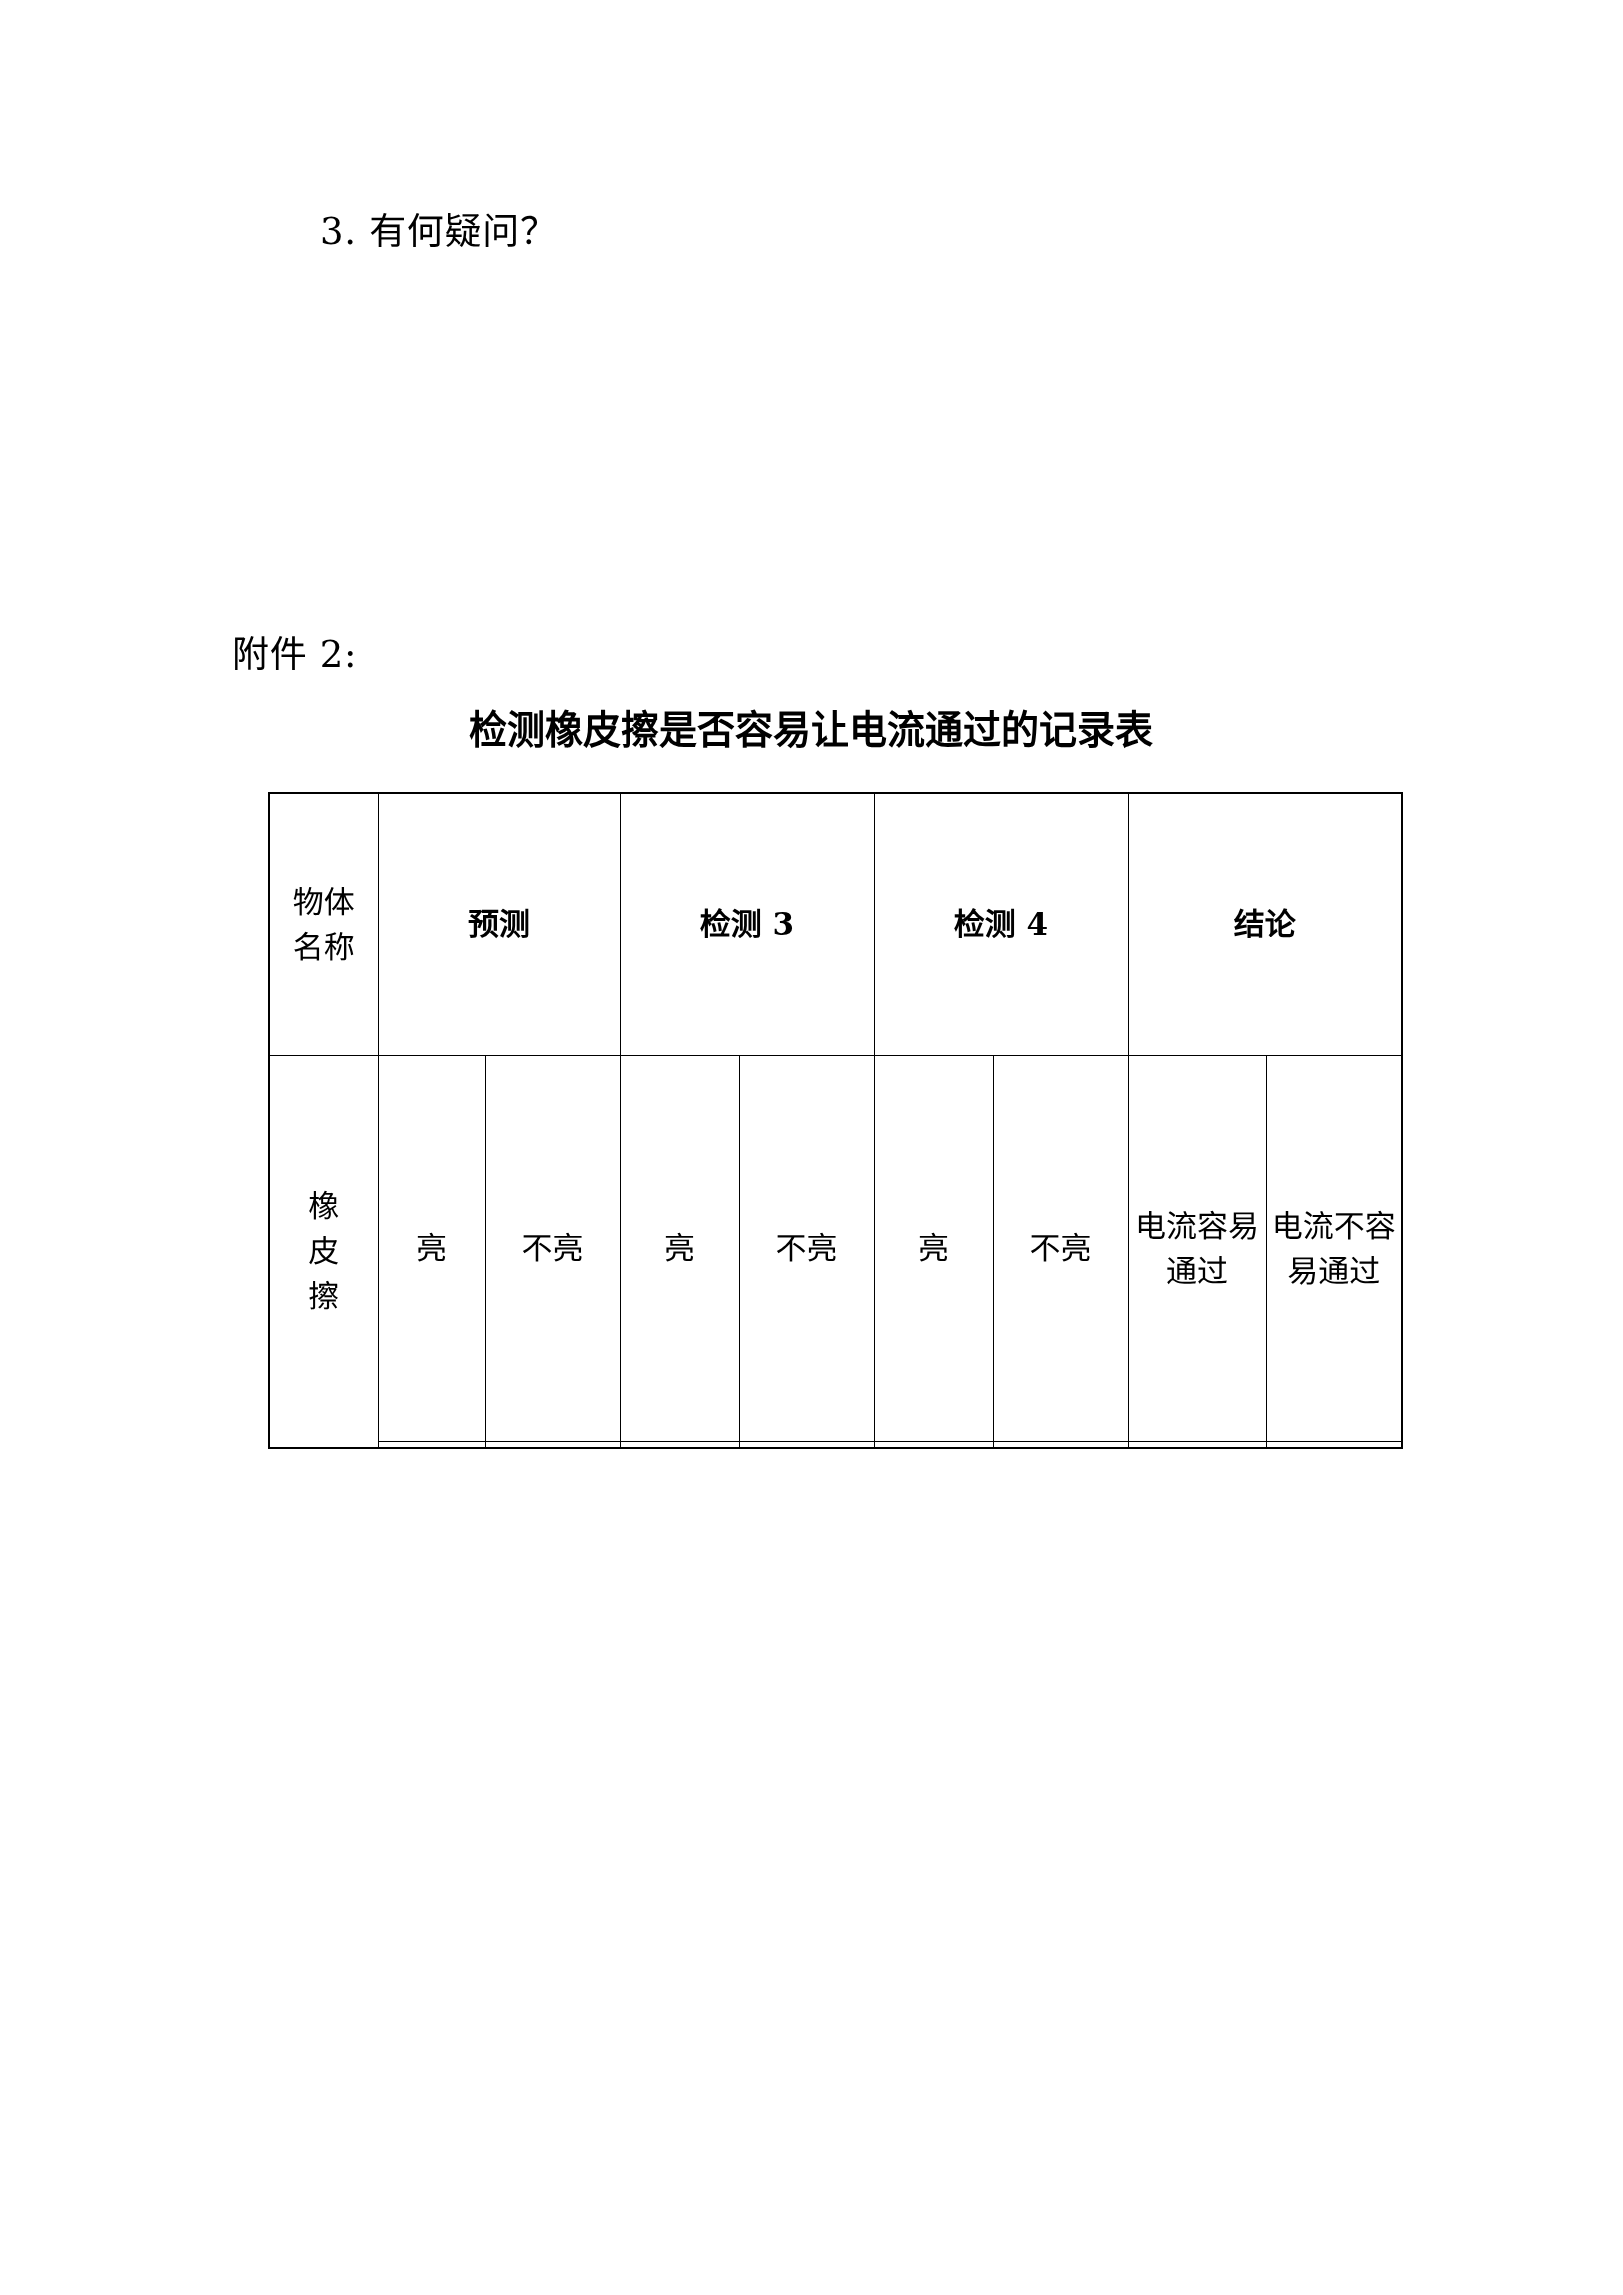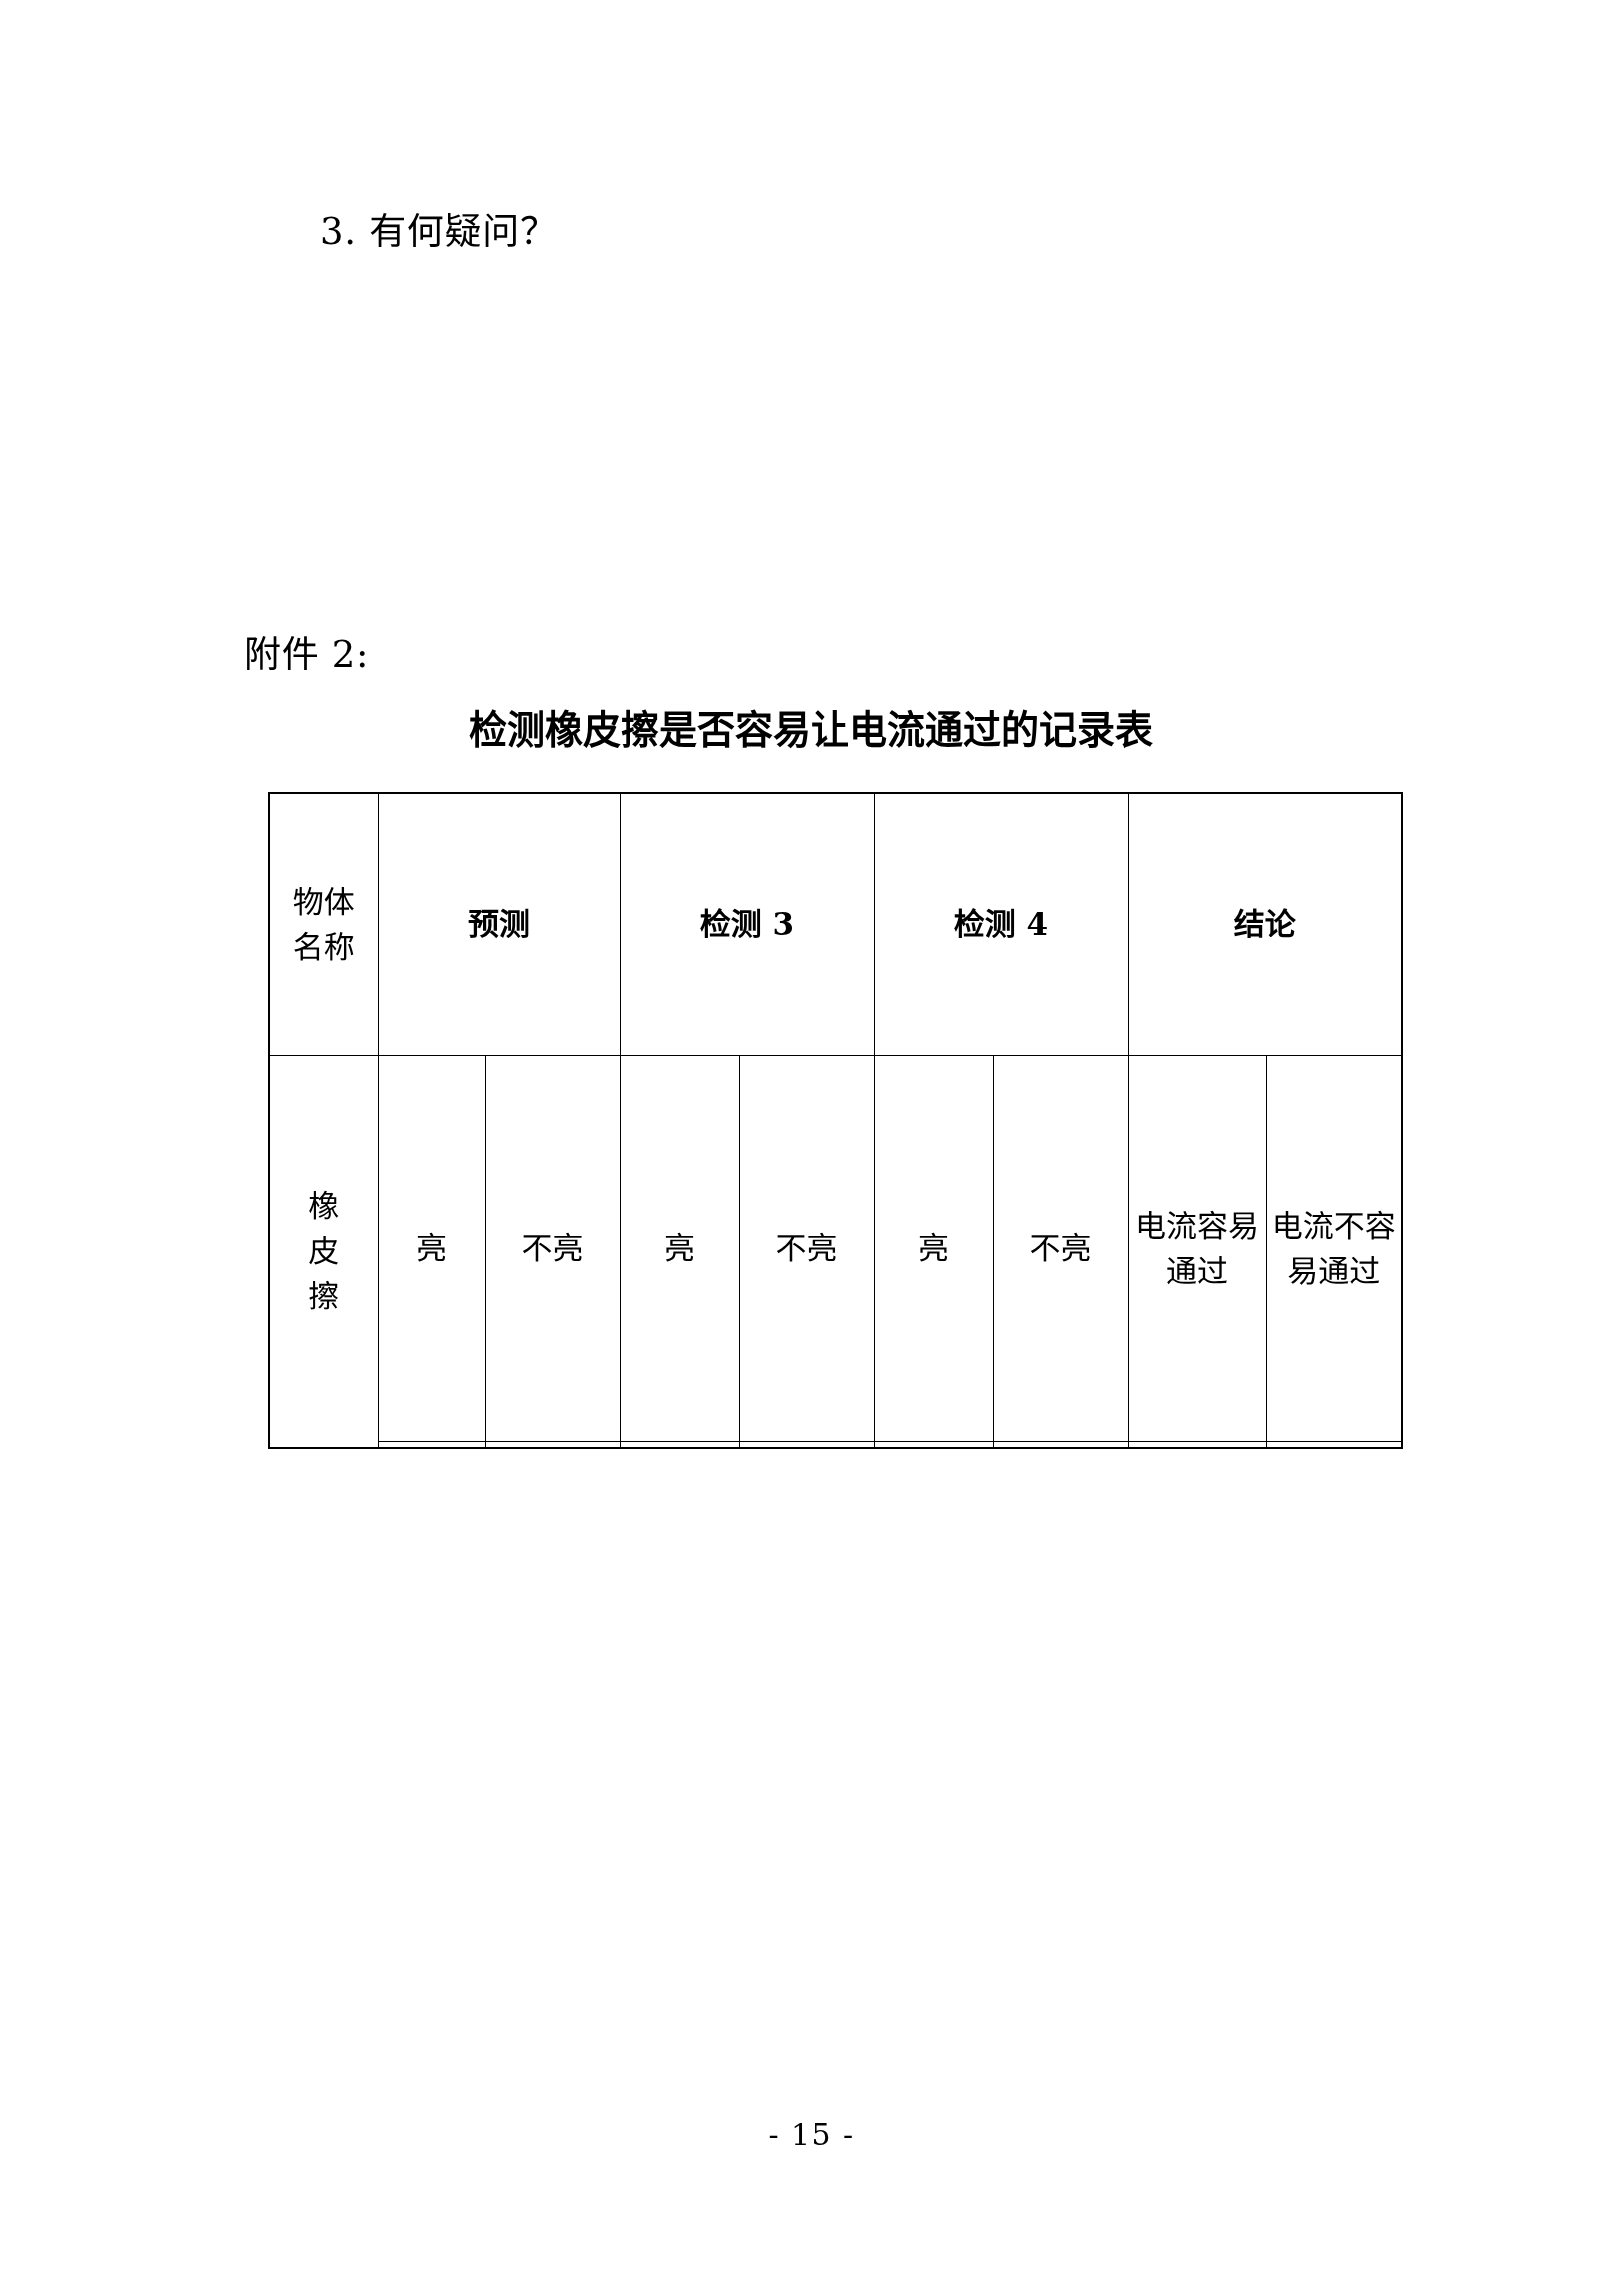--- a/index.html
+++ b/index.html
@@ -27,21 +27,21 @@
     top: 208px;
     font-size: 37px;
     line-height: 1.3;
     letter-spacing: 0.7px;
     white-space: nowrap;
   }
 
   
   .attachment-label {
     position: absolute;
-    left: 244px;
+    left: 232px;
     top: 631px;
     font-size: 37px;
     line-height: 1.3;
     letter-spacing: 0.7px;
     white-space: nowrap;
   }
 
   
   .table-title {
     position: absolute;
@@ -180,16 +180,15 @@
           <td></td>
           <td></td>
           <td></td>
           <td></td>
           <td></td>
         </tr>
       </tbody>
     </table>
   </div>
 
-  <div class="page-footer">- 15 -</div>
 
 </div>
 
 
 </body></html>

